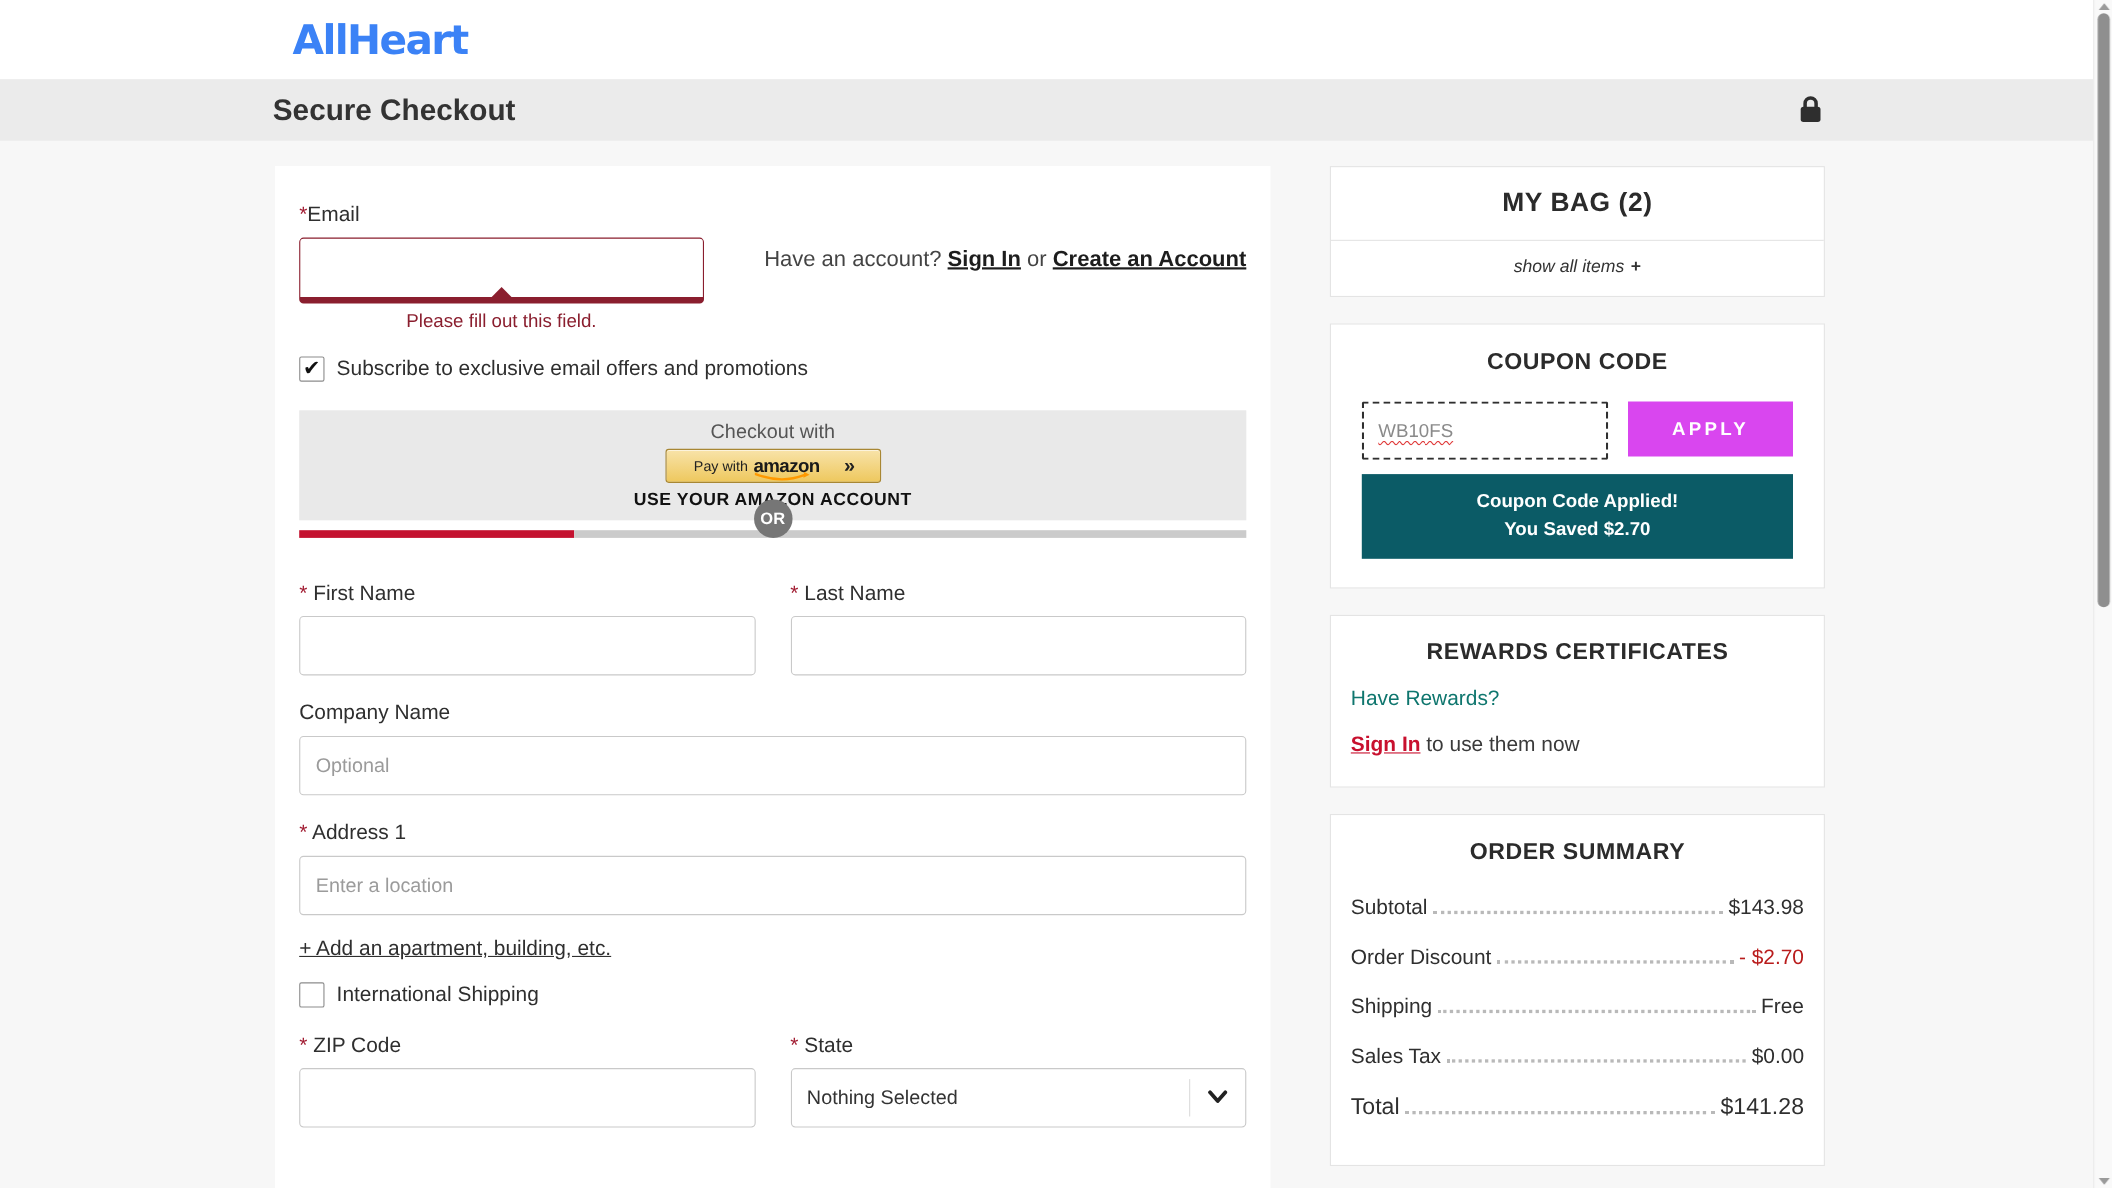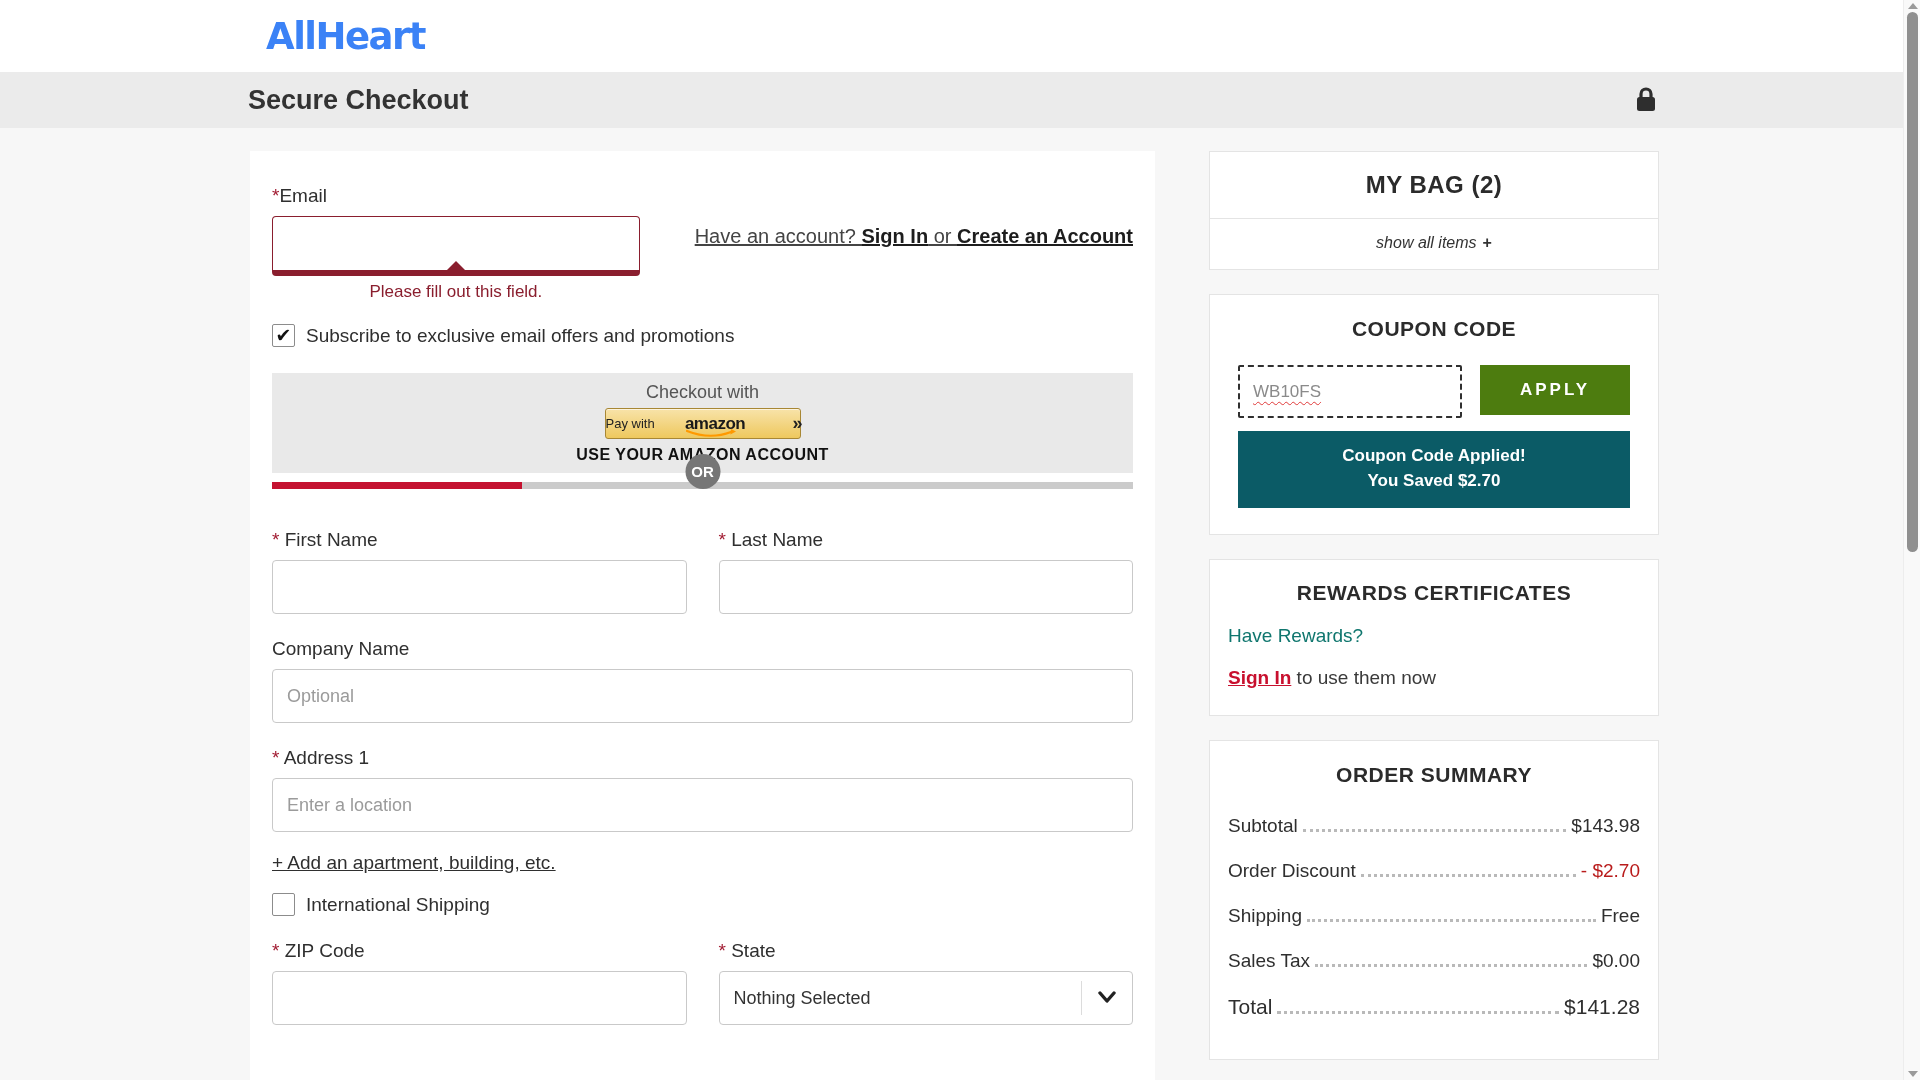--- a/index.html
+++ b/index.html
@@ -30,37 +30,37 @@
   .email-row { display:flex; align-items:flex-start; }
   .email-col { width:426px; }
   .email-wrap { position:relative; border:1px solid #8a1e2e; border-bottom:6px solid #8a1e2e;
                 border-radius:4px; height:60px; background:#fff; }
   .email-wrap input { width:100%; height:100%; border:none; outline:none; font-size:18px;
                       padding:0 14px; background:transparent; }
   .email-wrap .tip-arrow { position:absolute; bottom:0; left:50%; margin-left:-9px; width:0; height:0;
                 border-left:9px solid transparent; border-right:9px solid transparent;
                 border-bottom:9px solid #8a1e2e; }
   .email-error { color:#8a1e2e; font-size:17px; text-align:center; margin-top:6px; }
-  .account-line { font-size:20px; color:#444; margin:40px 0 0 55px; white-space:nowrap;text-decoration:underline; }
+  .account-line { font-size:20px; color:#444; margin:40px 0 0 55px; white-space:nowrap; }
   .account-line a { color:#1d1d1d; font-weight:800; text-decoration:underline; }
 
   .subscribe-row { display:flex; align-items:center; margin-top:22px; }
   .checkbox { width:23px; height:23px; border:1px solid #8c8c8c; border-radius:2px; background:#fff;
               display:flex; align-items:center; justify-content:center; font-size:19px; font-weight:900;
               color:#111; margin-right:11px; }
   .checkbox.empty { color:transparent; }
   .subscribe-row span.lbl, .intl-row span.lbl { font-size:19px; color:#2f2f2f; }
 
   
   .amazon-box { position:relative; background:#e9e9e9; margin-top:26px; height:100px;
                 display:flex; flex-direction:column; align-items:center; justify-content:center; }
   .amz-caption { font-size:18px; color:#555; margin-bottom:5px; }
   .amz-btn { width:196px; height:31px; border:1px solid #a88734; border-radius:3px;
              background:linear-gradient(#f8e3a9,#eec85e); display:flex; align-items:center;
-             justify-content:space-between; cursor:pointer; box-shadow:inset 0 1px 0 #fcf3dc; }
+             justify-content:center; cursor:pointer; box-shadow:inset 0 1px 0 #fcf3dc; }
   .amz-btn .pw { font-size:13px; color:#222; margin-right:5px; }
   .amz-brand { position:relative; font-size:17px; font-weight:800; color:#1a1a1a; letter-spacing:-0.5px; }
   .amz-brand svg { position:absolute; left:1px; bottom:-5px; }
   .amz-chev { font-size:18px; font-weight:900; color:#222; margin-left:22px; letter-spacing:-3px; }
   .amz-use { font-size:16px; font-weight:800; color:#111; letter-spacing:0.5px; margin-top:7px; }
   .or-badge { position:absolute; left:50%; bottom:-16px; transform:translateX(-50%);
               width:35px; height:35px; border-radius:50%; background:#767676; color:#fff;
               font-size:15px; font-weight:800; display:flex; align-items:center; justify-content:center; }
 
   
@@ -93,21 +93,21 @@
   .show-all b { font-style:normal; font-weight:900; margin-left:6px; }
 
   .coupon-panel { padding:22px 28px 26px; }
   .coupon-row { display:flex; gap:18px; margin-top:24px; }
   .coupon-input { width:224px; height:53px; border:2px dashed #2f2f2f; border-radius:2px;
                   display:flex; align-items:center; padding:0 13px; font-size:17px; color:#8a8a8a;
                   background:#fff; }
   .coupon-input span { text-decoration:underline; text-decoration-style:wavy;
                        text-decoration-color:#e03a3a; text-decoration-thickness:1px;
                        text-underline-offset:4px; }
-  .apply-btn { flex:1; height:50px; background:#4d7c0f; color:#fff; border:none; font-size:17px;
+  .apply-btn { flex:1; height:50px; background:#d946ef; color:#fff; border:none; font-size:17px;
                font-weight:800; letter-spacing:3px; cursor:pointer;
                font-family:"Liberation Sans",sans-serif; }
   .applied { margin-top:13px; background:#0b5b66; color:#fff; text-align:center;
              padding:13px 8px 15px; font-size:17px; font-weight:700; line-height:1.45; }
 
   .rewards-panel { padding:21px 18px 26px; }
   .rewards-panel .panel-title { margin-bottom:20px; }
   .rewards-q { font-size:19px; color:#0f766e; margin-bottom:20px; }
   .rewards-signin { font-size:19px; color:#3a3a3a; }
   .rewards-signin a { color:#c8102e; font-weight:800; text-decoration:underline; }

